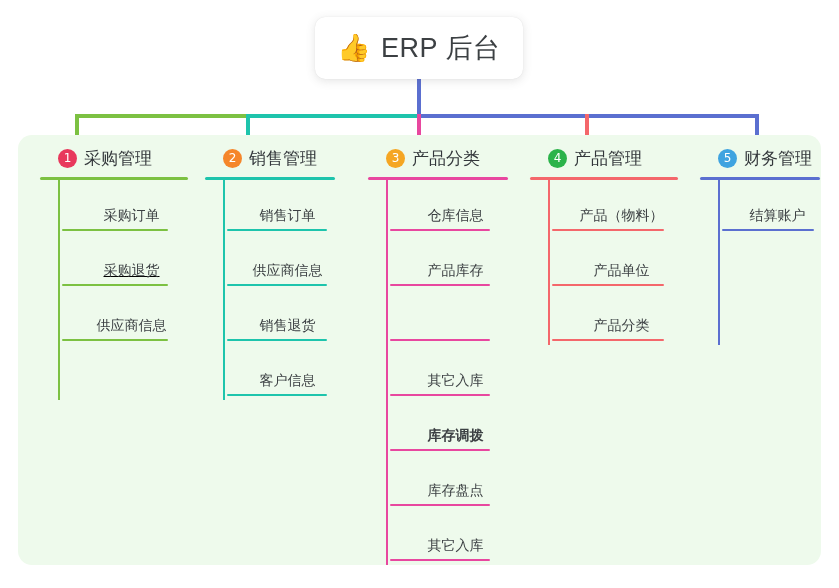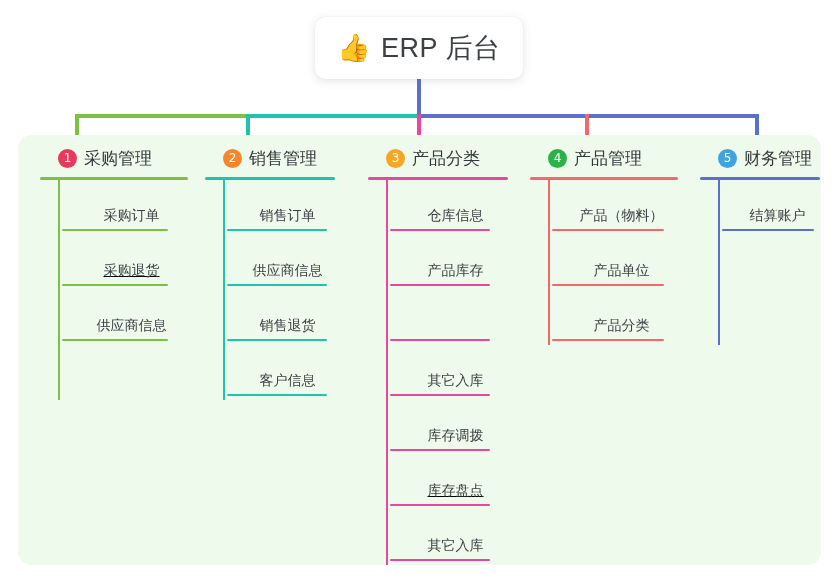--- a/index.html
+++ b/index.html
@@ -196,27 +196,27 @@
             <div class="leaf-inner">
               <div class="leaf-rule" style="background: rgb(232, 71, 159); width: 100px;"></div>
             </div>
           </div>
           <div class="leaf" style="height: 55px; font-family: Liberation Mono, monospace;">
             <div class="leaf-inner">
               <span class="leaf-label">其它入库</span>
               <div class="leaf-rule" style="background: rgb(232, 71, 159); width: 100px;"></div>
             </div>
           </div>
-          <div class="leaf" style="height: 55px;">
+          <div class="leaf" style="height: 55px; font-weight: bold;">
             <div class="leaf-inner">
               <span class="leaf-label">库存调拨</span>
               <div class="leaf-rule" style="background: rgb(232, 71, 159); width: 100px;"></div>
             </div>
           </div>
-          <div class="leaf" style="height: 55px; text-decoration: underline;">
+          <div class="leaf" style="height: 55px;">
             <div class="leaf-inner">
               <span class="leaf-label">库存盘点</span>
               <div class="leaf-rule" style="background: rgb(232, 71, 159); width: 100px;"></div>
             </div>
           </div>
           <div class="leaf" style="height: 55px;">
             <div class="leaf-inner">
               <span class="leaf-label">其它入库</span>
               <div class="leaf-rule" style="background: rgb(232, 71, 159); width: 100px;"></div>
             </div>

